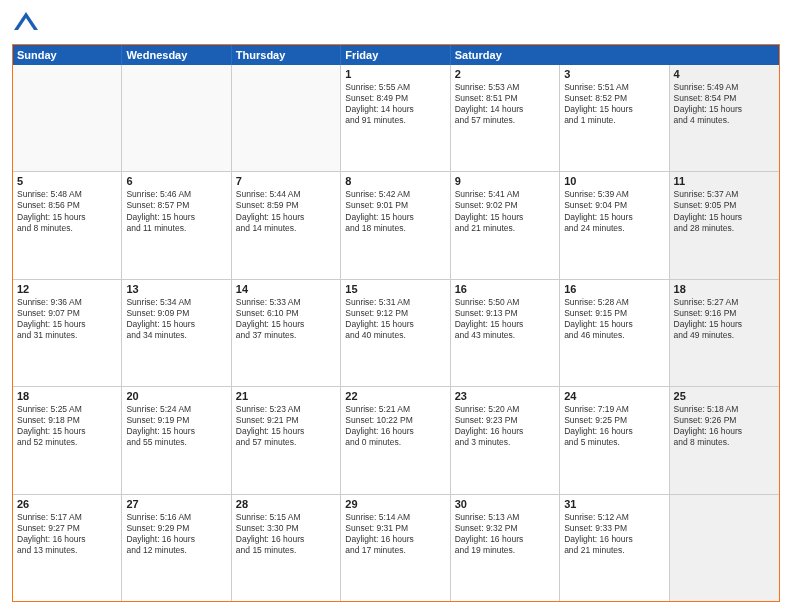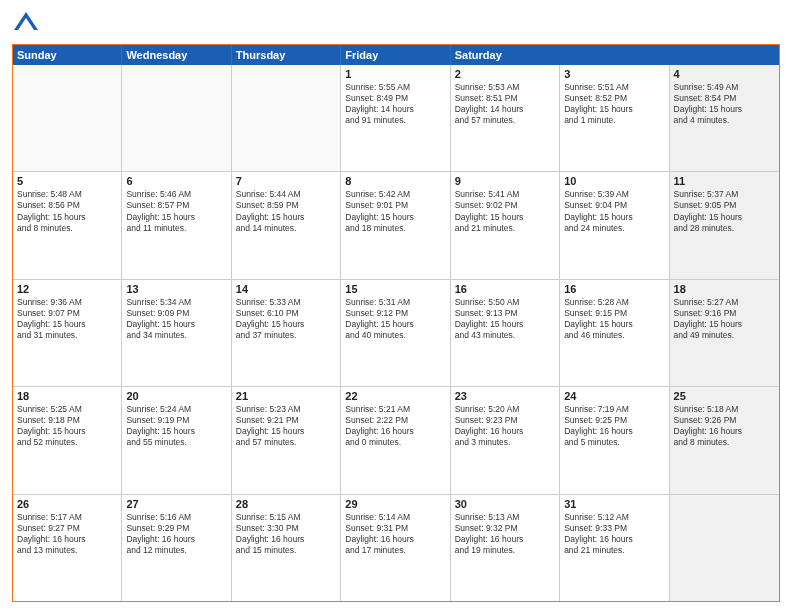--- a/index.html
+++ b/index.html
@@ -289,21 +289,21 @@
           <div class="cal-cell">
             <div class="day-num">21</div>
             <div class="cell-line">Sunrise: 5:23 AM</div>
             <div class="cell-line">Sunset: 9:21 PM</div>
             <div class="cell-line">Daylight: 15 hours</div>
             <div class="cell-line">and 57 minutes.</div>
           </div>
           <div class="cal-cell">
             <div class="day-num">22</div>
             <div class="cell-line">Sunrise: 5:21 AM</div>
-            <div class="cell-line">Sunset: 2:22 PM</div>
+            <div class="cell-line">Sunset: 10:22 PM</div>
             <div class="cell-line">Daylight: 16 hours</div>
             <div class="cell-line">and 0 minutes.</div>
           </div>
           <div class="cal-cell">
             <div class="day-num">23</div>
             <div class="cell-line">Sunrise: 5:20 AM</div>
             <div class="cell-line">Sunset: 9:23 PM</div>
             <div class="cell-line">Daylight: 16 hours</div>
             <div class="cell-line">and 3 minutes.</div>
           </div>

